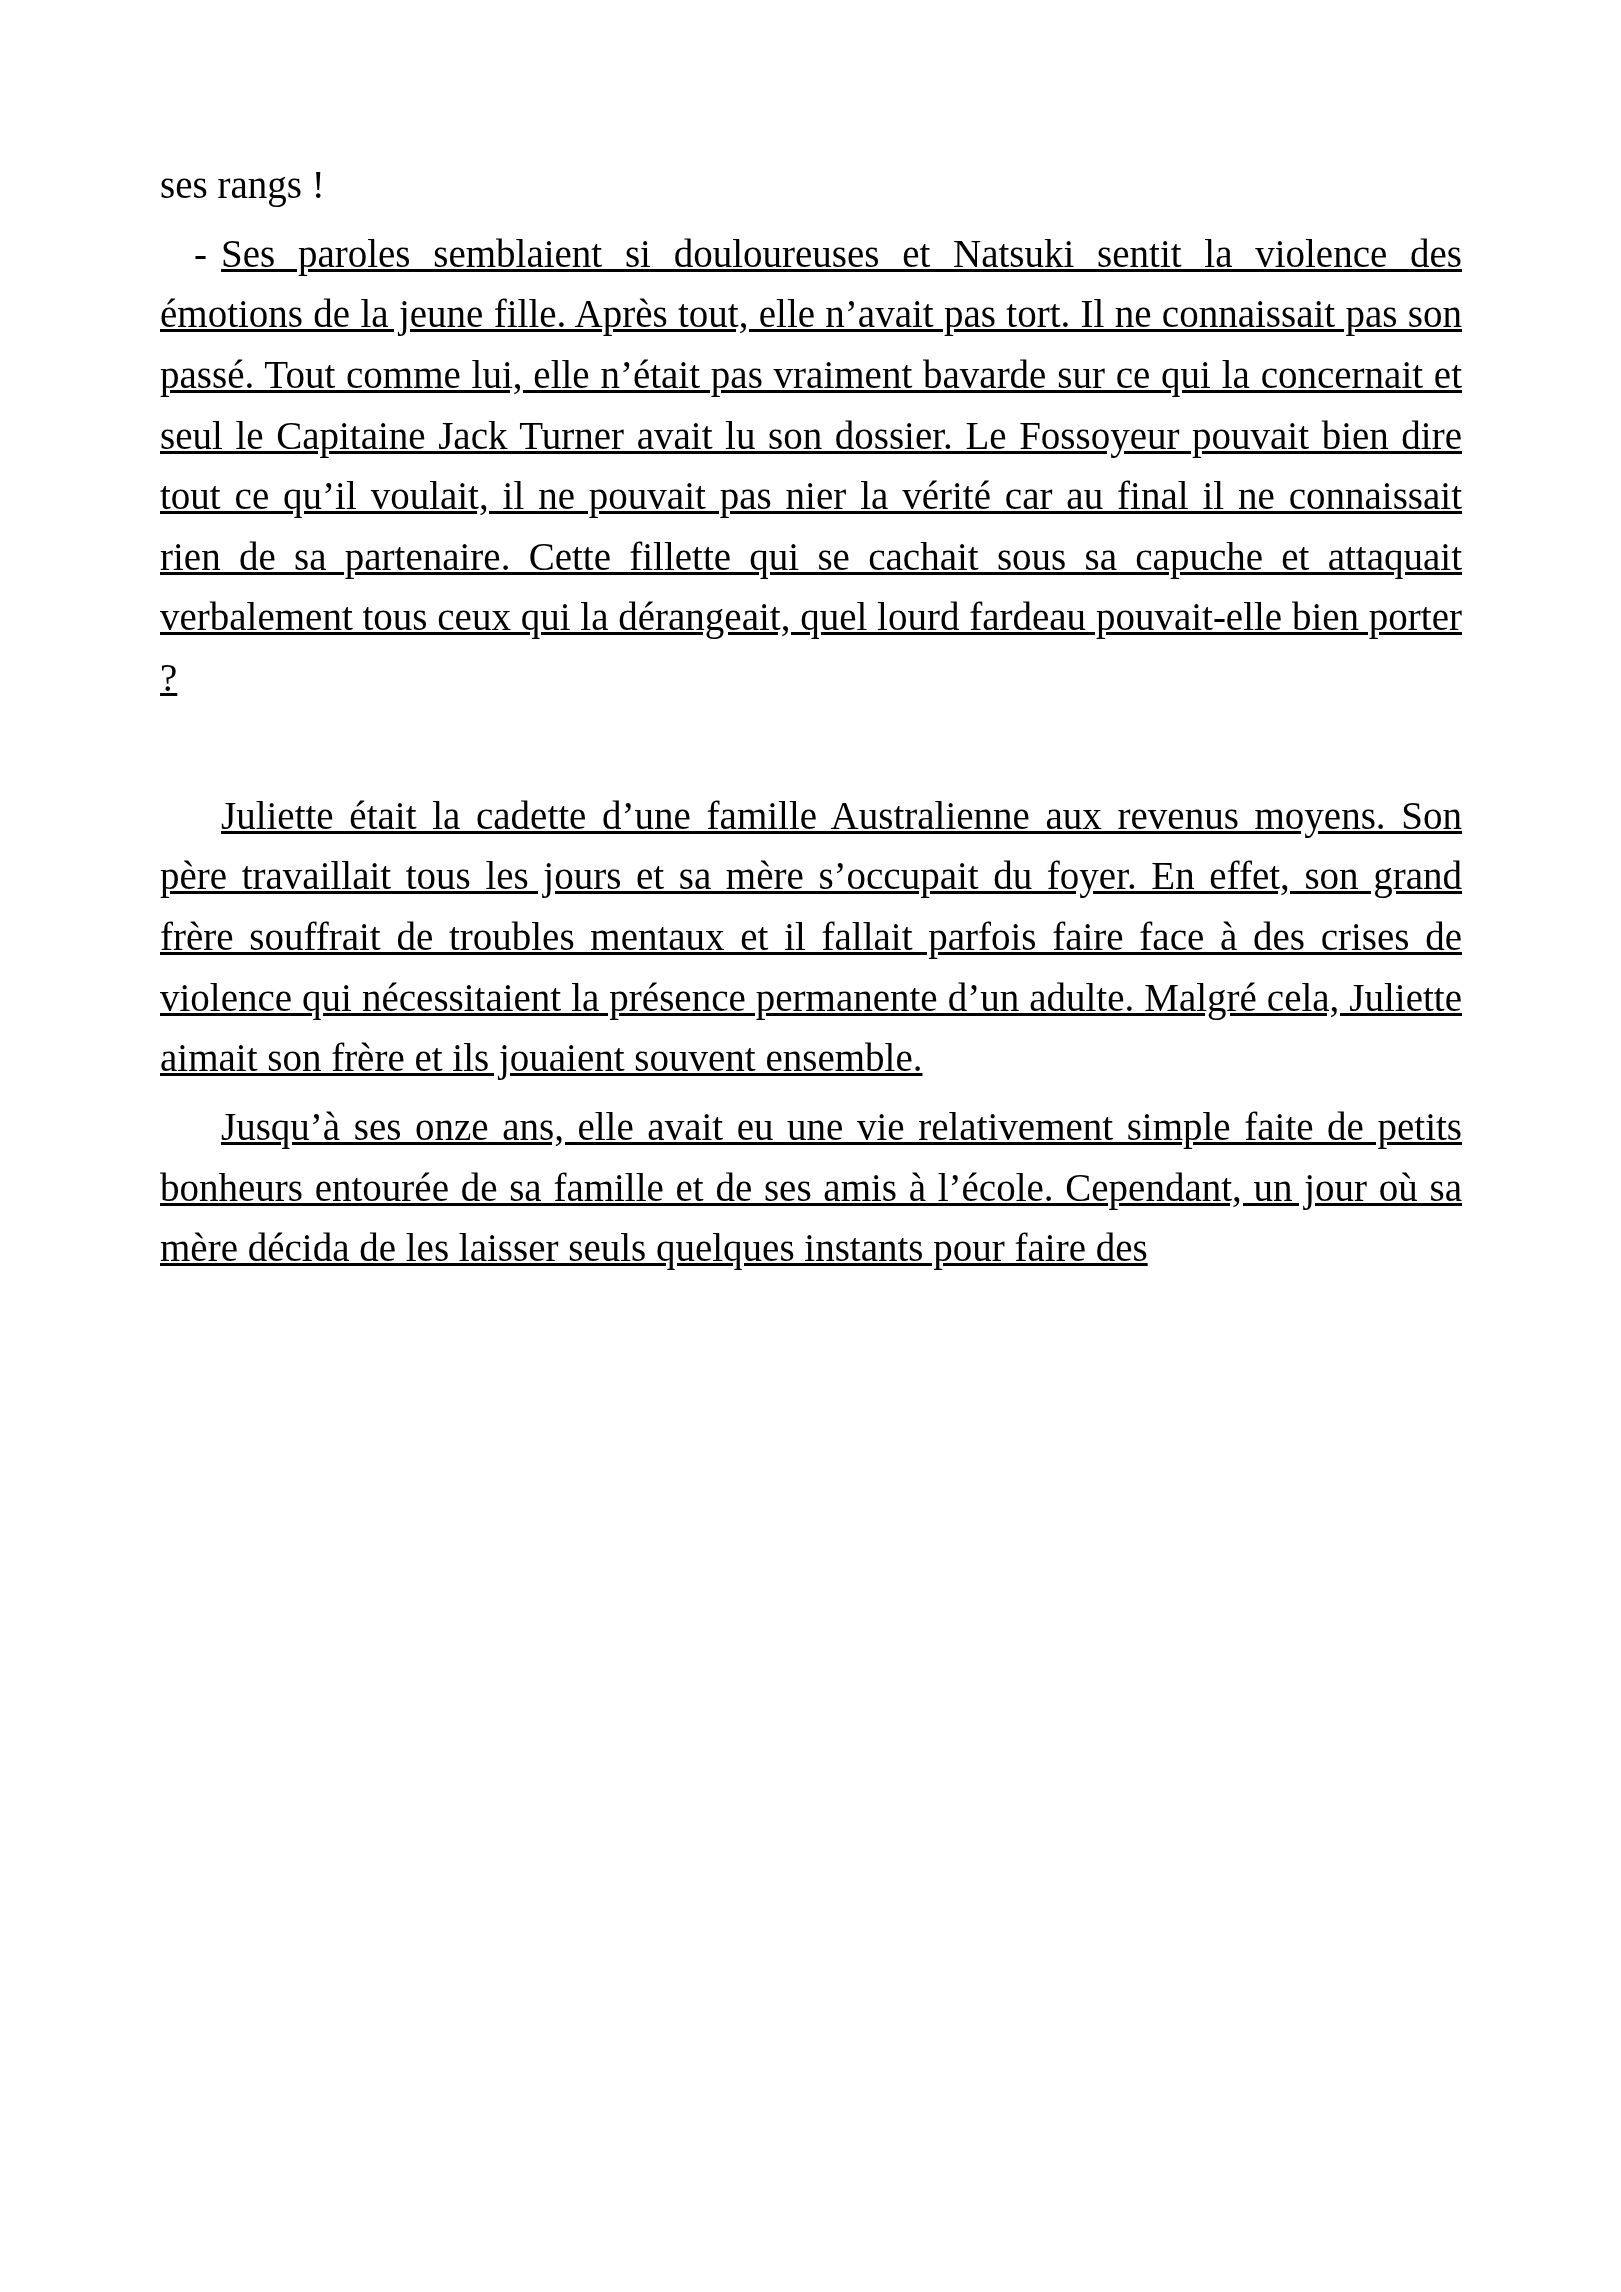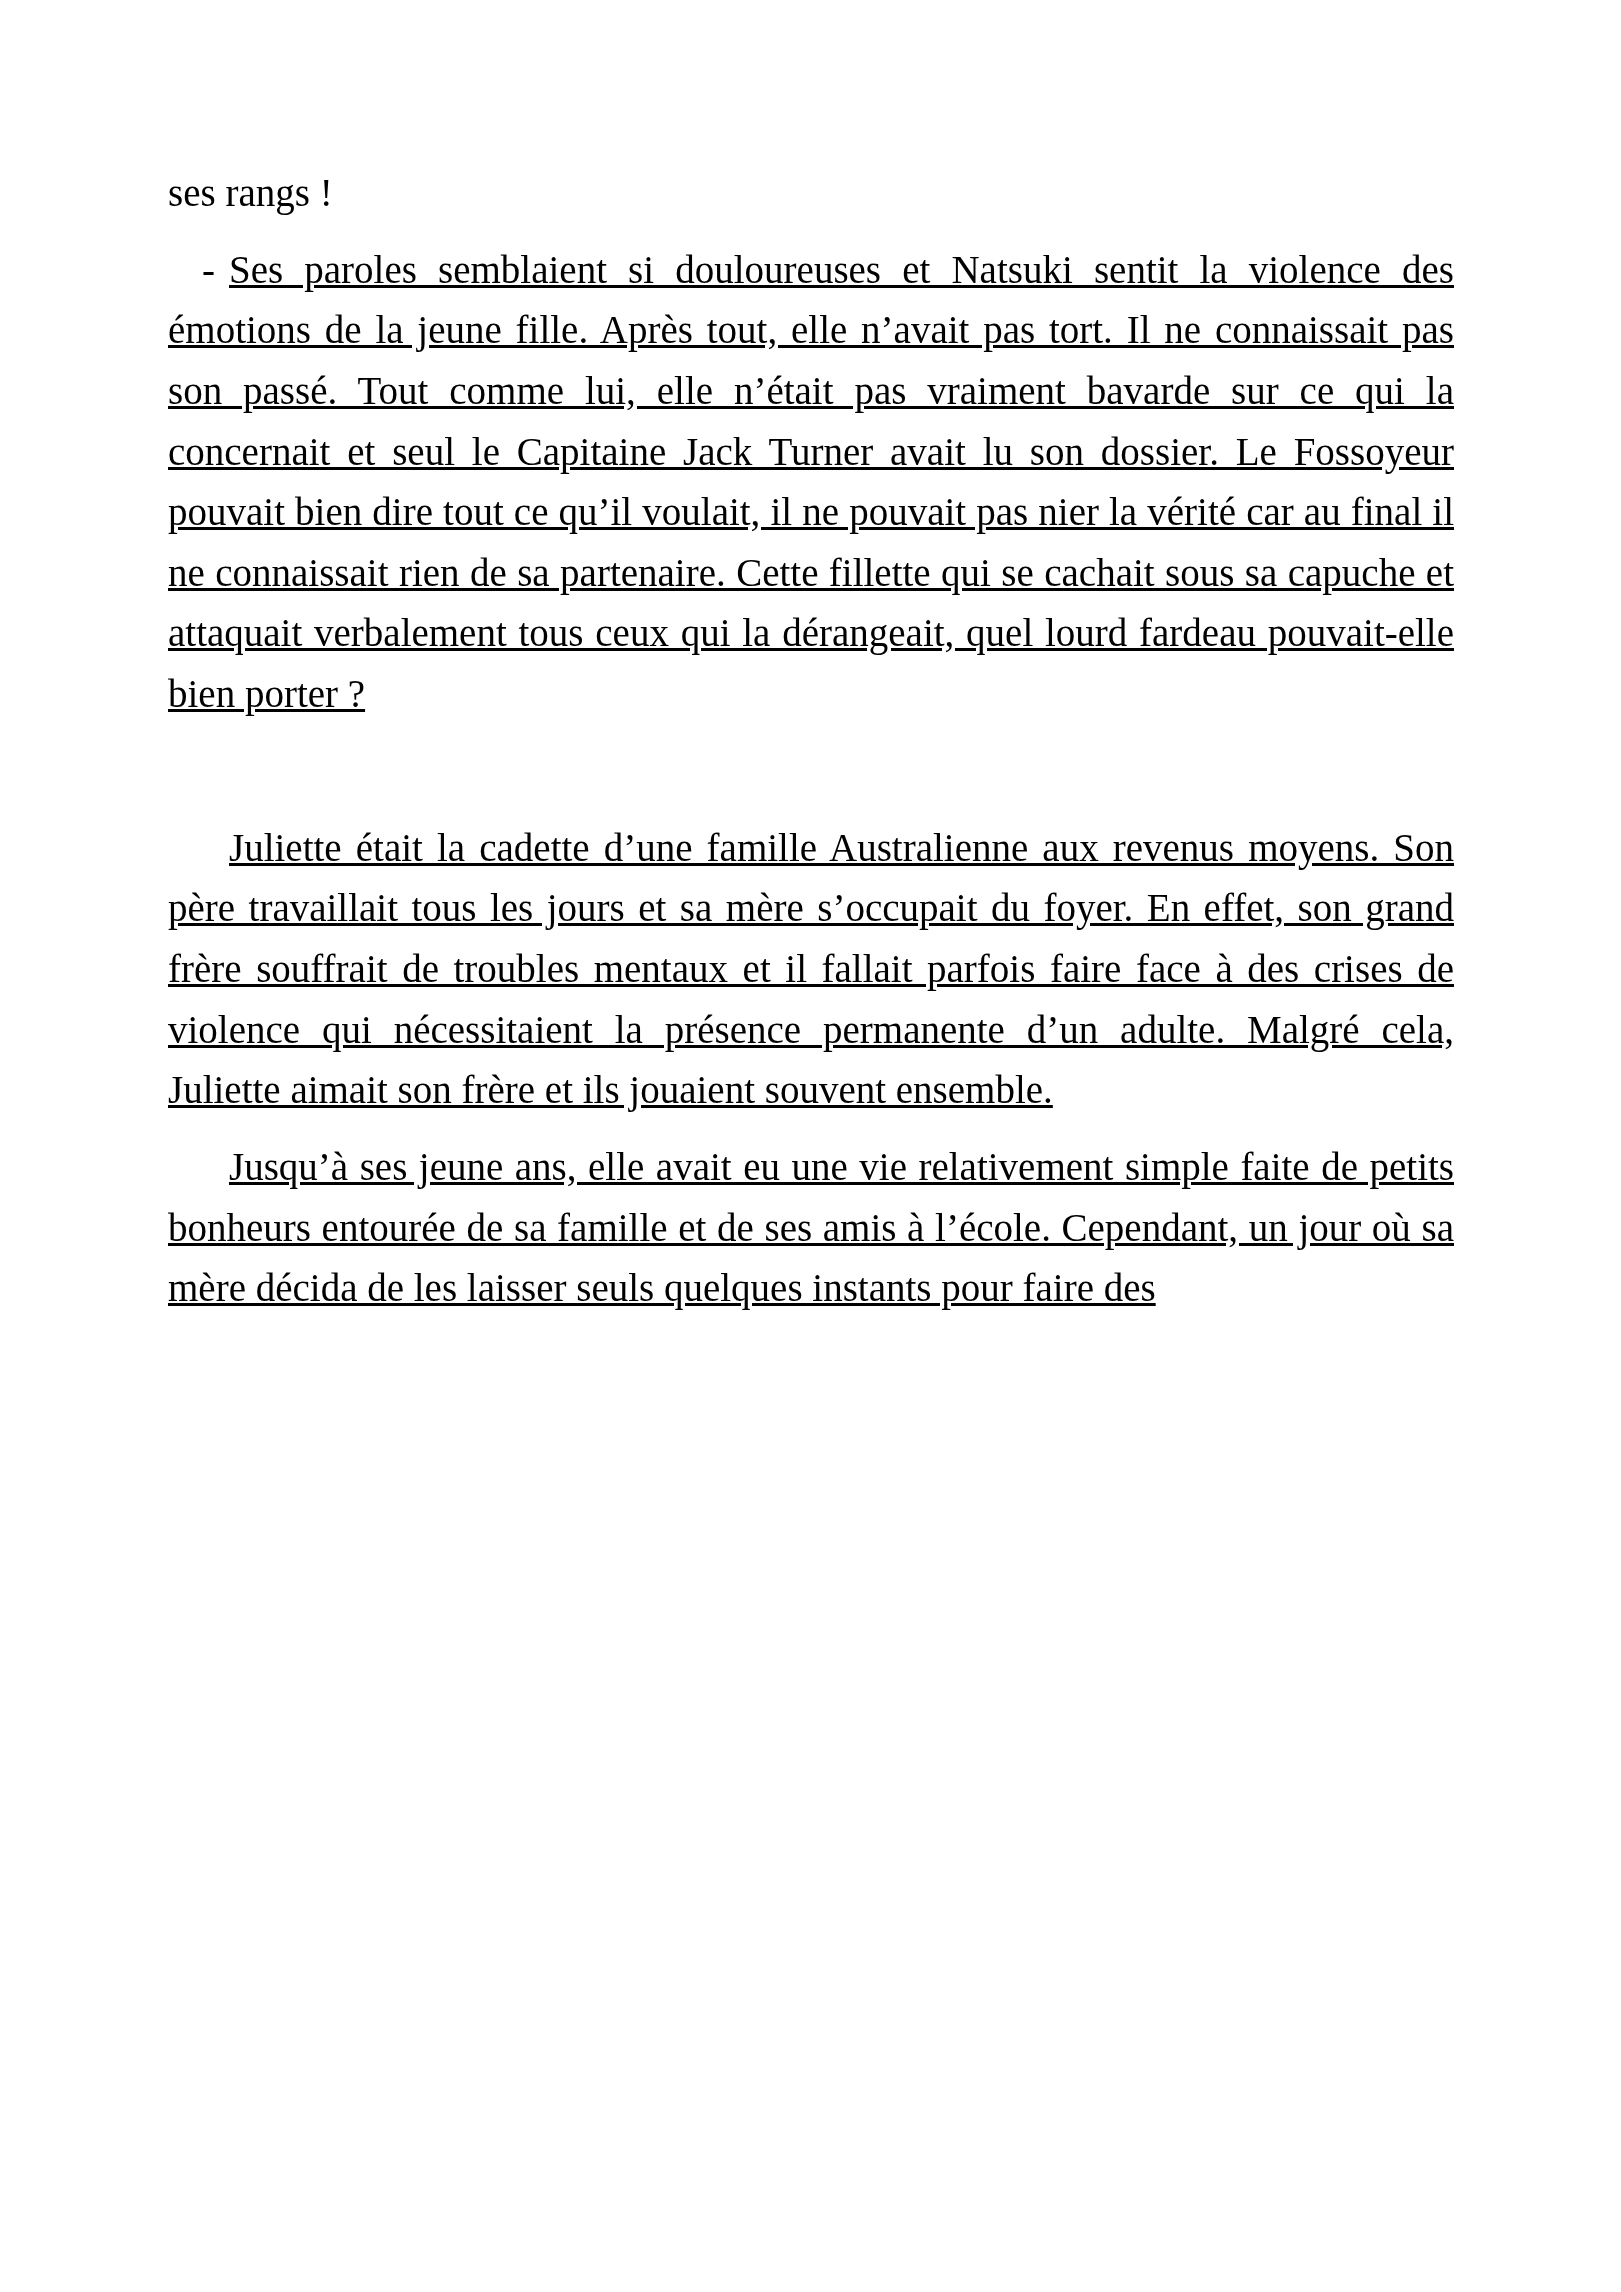--- a/index.html
+++ b/index.html
@@ -22,21 +22,21 @@
     padding: 147px 157px 0 152px;
   }
   .doc-body {
     width: 1318px;
     font-size: 39px;
     line-height: 1.555;
     text-align: justify;
     text-justify: inter-word;
   }
   p {
-    margin: 16px;
+    margin: 8px;
   }
   .p-continued {
     text-indent: 0;
   }
   .p-indent {
     text-indent: 61px;
     text-decoration: underline;
   }
   
   .dash-line {
@@ -64,17 +64,17 @@
     <p class="dash-line">
       <span class="dash">-</span>
     </p>
 
     <p class="p-indent">Ses paroles semblaient si douloureuses et Natsuki sentit la violence des émotions de la jeune fille. Après tout, elle n’avait pas tort. Il ne connaissait pas son passé. Tout comme lui, elle n’était pas vraiment bavarde sur ce qui la concernait et seul le Capitaine Jack Turner avait lu son dossier. Le Fossoyeur pouvait bien dire tout ce qu’il voulait, il ne pouvait pas nier la vérité car au final il ne connaissait rien de sa partenaire. Cette fillette qui se cachait sous sa capuche et attaquait verbalement tous ceux qui la dérangeait, quel lourd fardeau pouvait-elle bien porter ?</p>
 
     <div class="spacer-para"></div>
 
     <p class="p-indent">Juliette était la cadette d’une famille Australienne aux revenus moyens. Son père travaillait tous les jours et sa mère s’occupait du foyer. En effet, son grand frère souffrait de troubles mentaux et il fallait parfois faire face à des crises de violence qui nécessitaient la présence permanente d’un adulte. Malgré cela, Juliette aimait son frère et ils jouaient souvent ensemble.</p>
 
-    <p class="p-indent">Jusqu’à ses jeune ans, elle avait eu une vie relativement simple faite de petits bonheurs entourée de sa famille et de ses amis à l’école. Cependant, un jour où sa mère décida de les laisser seuls quelques instants pour faire des</p>
+    <p class="p-indent">Jusqu’à ses onze ans, elle avait eu une vie relativement simple faite de petits bonheurs entourée de sa famille et de ses amis à l’école. Cependant, un jour où sa mère décida de les laisser seuls quelques instants pour faire des</p>
 
   </div>
 </div>
 
 
 </body></html>

